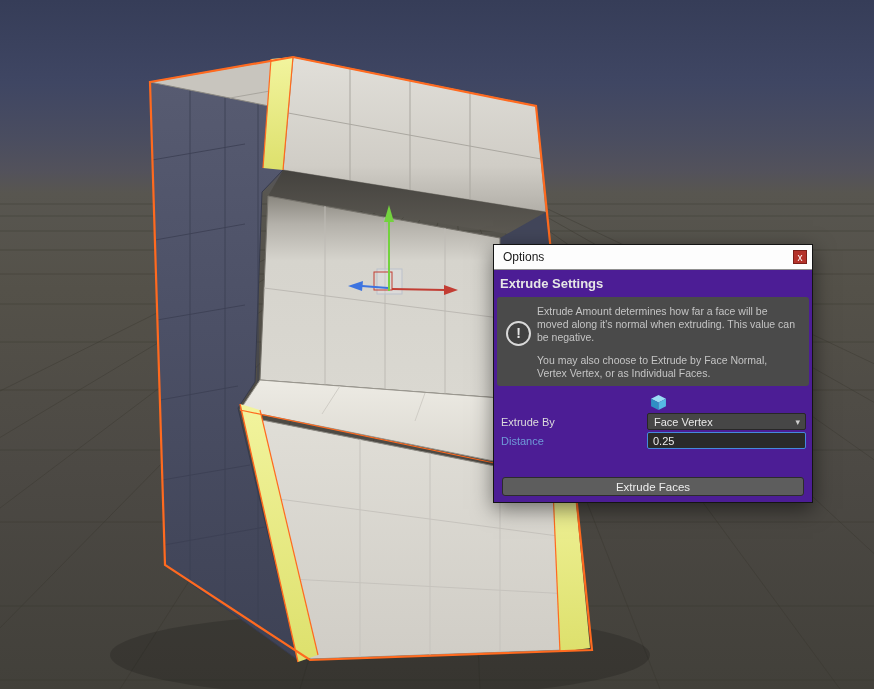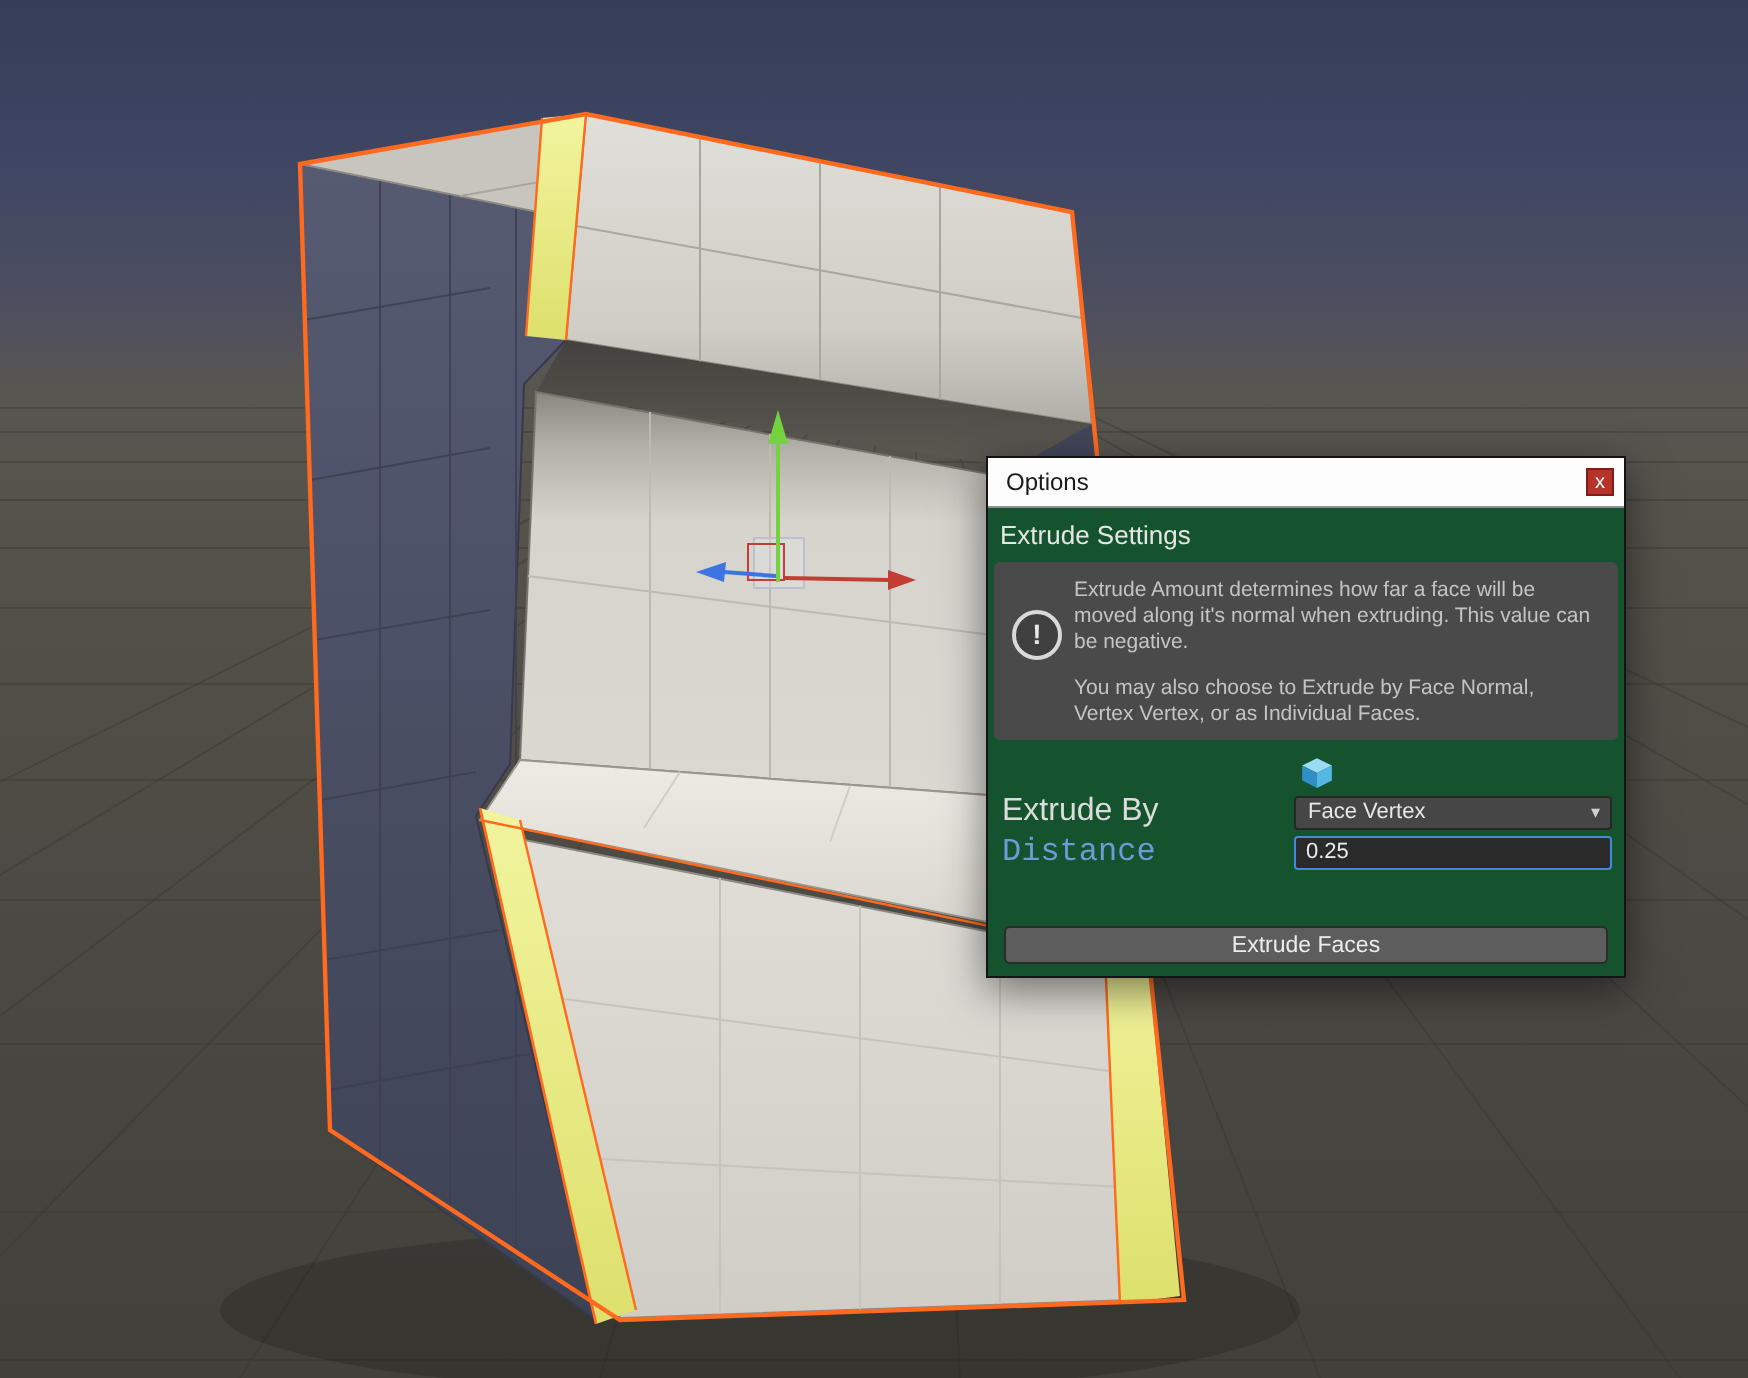--- a/index.html
+++ b/index.html
@@ -6,58 +6,58 @@
   body{
     width:874px;height:689px;overflow:hidden;background:#434039;
     font-family:"Liberation Sans", sans-serif;
     -webkit-font-smoothing:antialiased;
   }
   .stage{position:relative;width:874px;height:689px;}
   svg.scene{position:absolute;left:0;top:0;display:block;}
 
   
   .dialog{
-    position:absolute;left:493px;top:228px;width:320px;
-    background:#14532d;border:1px solid #141414;
+    position:absolute;left:493px;top:244px;width:320px;
+    background:#4c1d95;border:1px solid #141414;
     box-shadow:0 6px 20px rgba(0,0,0,.5);
     box-sizing:border-box;
   }
   .titlebar{
     height:25px;background:#fdfdfd;display:flex;align-items:center;
     justify-content:space-between;padding:0 5px 0 9px;
     border-bottom:1px solid #8f8f8f;box-sizing:border-box;
   }
   .titlebar .title{font-size:12px;color:#1b1b1b;}
   .close-btn{
     width:14px;height:14px;background:#b5332b;border:1px solid #7d1f19;
     color:#fff;font-size:10px;line-height:11px;text-align:center;
     padding:0;cursor:pointer;font-family:inherit;
   }
   .dlg-body{padding:2px 3px 3px;box-sizing:border-box;}
   .dlg-header{
-    font-size:13px;font-weight:normal;color:#e6e6e6;
+    font-size:13px;font-weight:bold;color:#e6e6e6;
     padding:4px 3px 6px;
   }
   .infobox{
     position:relative;background:#4a4a4a;border-radius:3px;
     padding:8px 10px 6px 40px;color:#c4c4c4;
     font-size:10.5px;line-height:1.26;min-height:62px;
   }
   .infobox p{margin:0 0 9px;}
   .infobox p:last-child{margin:0;}
   .info-icon{
     position:absolute;left:9px;top:24px;width:21px;height:21px;
     border:2px solid #d9d9d9;border-radius:50%;background:#404040;
     color:#e6e6e6;font-weight:bold;font-size:14px;line-height:21px;
     text-align:center;
   }
   .cube-row{margin:8px 0 2px 153px;height:17px;}
   .dlg-row{display:flex;align-items:center;margin:2px 0;}
-  .dlg-row .lbl{width:150px;padding-left:4px;font-size:16px;color:#dcdcdc;box-sizing:border-box;}
-  .dlg-row .lbl.distance{color:#6f9ad8;font-family:Liberation Mono, monospace;}
+  .dlg-row .lbl{width:150px;padding-left:4px;font-size:11px;color:#dcdcdc;box-sizing:border-box;}
+  .dlg-row .lbl.distance{color:#6f9ad8;}
   .dropdown{
     flex:1;height:17px;margin-right:3px;background:#464646;
     border:1px solid #272727;border-radius:2px;
     display:flex;align-items:center;justify-content:space-between;
     padding:0 5px 0 6px;font-size:11px;color:#e8e8e8;cursor:pointer;
     box-sizing:border-box;
   }
   .dropdown .arrow{font-size:9px;color:#cfcfcf;}
   .distance-input{
     flex:1;height:17px;margin-right:3px;background:#2a2a2a;

